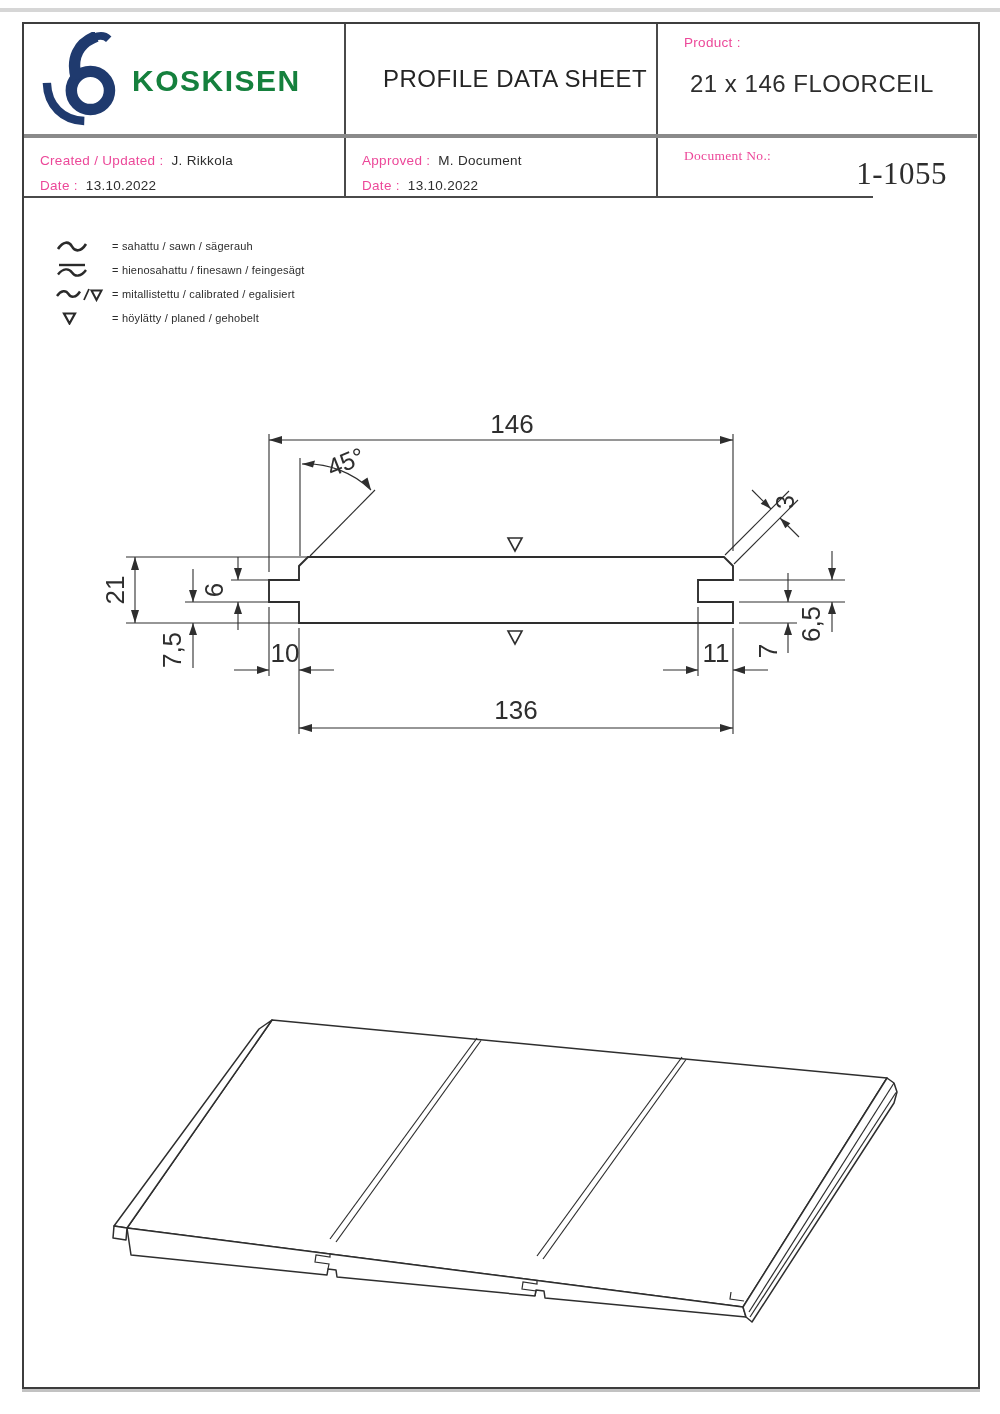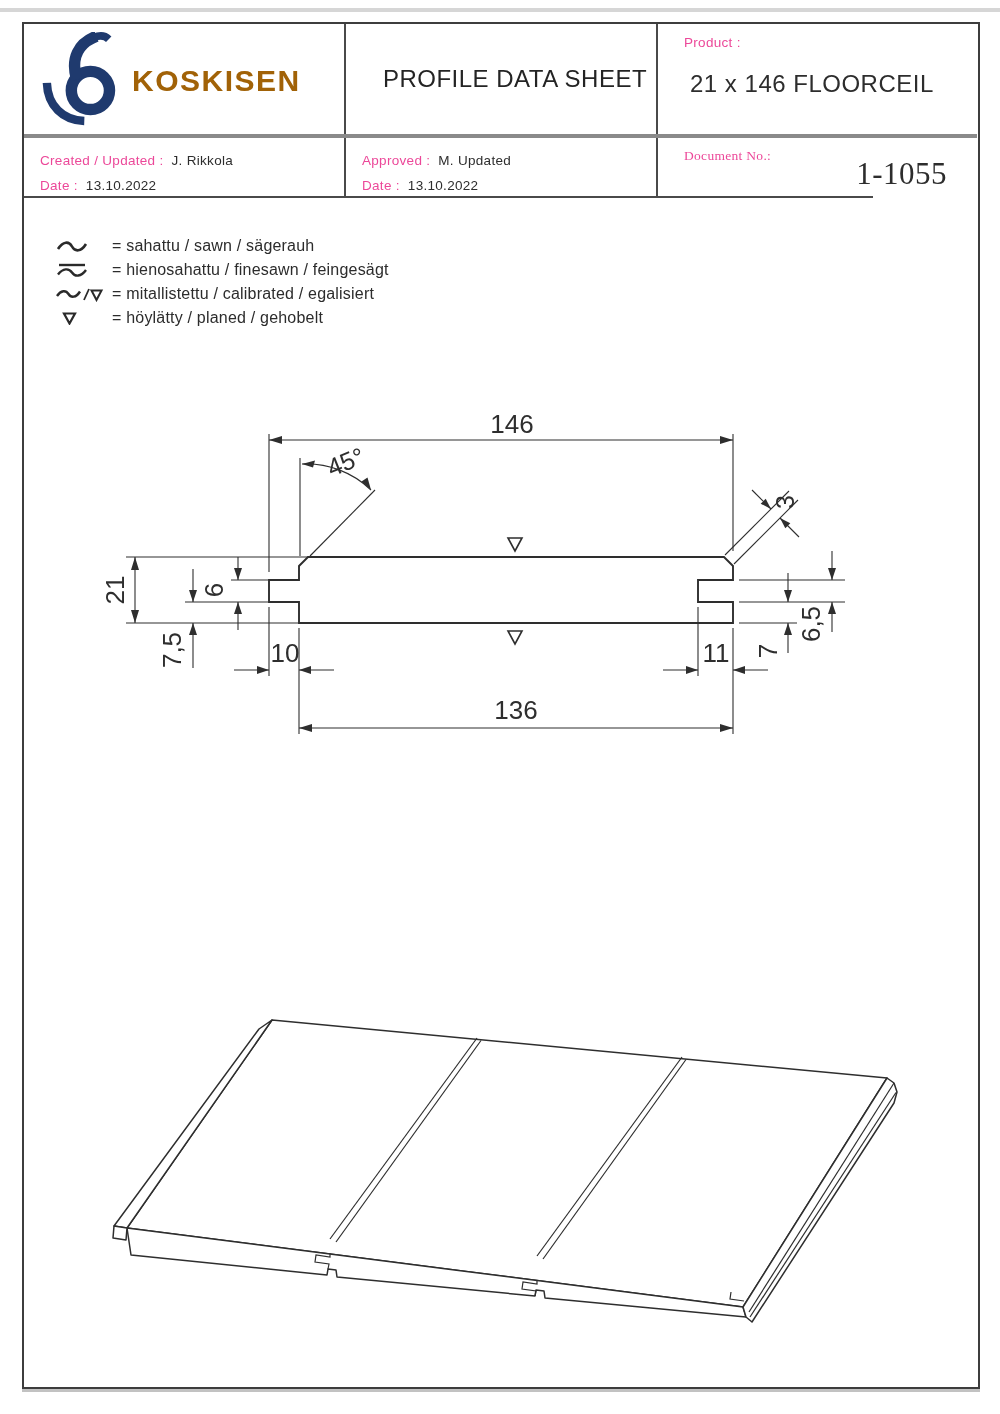--- a/index.html
+++ b/index.html
@@ -16,39 +16,39 @@
   
   .hrow1 { position:absolute; left:0; top:0; width:953px; height:110px; }
   .hdivider { position:absolute; left:0; top:110px; width:953px; height:4px; background:#8a8a8a; }
   .hrow2 { position:absolute; left:0; top:114px; width:849px; height:60px; border-bottom:2px solid #4a4a4a; }
   .hcell { position:absolute; top:0; height:100%; }
   .c1 { left:0; width:322px; border-right:2px solid #4a4a4a; }
   .c2 { left:322px; width:312px; border-right:2px solid #4a4a4a; }
   .c3 { left:634px; width:319px; }
 
   .logo-cell { display:flex; align-items:center; padding-left:16px; }
-  .logo-word { font-size:30px; font-weight:bold; color:#a16207; letter-spacing:1.5px; margin-left:8px; margin-top:4px; }
+  .logo-word { font-size:30px; font-weight:bold; color:#15803d; letter-spacing:1.5px; margin-left:8px; margin-top:4px; }
 
   .title-cell { display:flex; align-items:center; justify-content:center; }
   .sheet-title { font-size:24px; letter-spacing:.5px; color:#242424;margin-left:28px; }
 
   .product-cell { padding:11px 0 0 26px; }
   .lbl { font-size:13.5px; letter-spacing:.3px; color:#ec4899; }
   .product-value { font-size:24px; letter-spacing:.5px; margin-top:20px; margin-left:6px; white-space:nowrap; }
 
   .meta { padding:10px 0 0 16px; line-height:25px; font-size:13.5px; letter-spacing:.3px; }
   .meta .val { margin-left:8px; }
   .docno-cell { padding:10px 0 16px 26px; position:relative;font-family:Liberation Serif, serif; }
   .doc-no { position:absolute; right:30px; top:18px; font-size:31px; letter-spacing:.5px; }
 
   
   .legend { position:absolute; left:32px; top:210px; }
   .legend-row { display:flex; align-items:center; height:24px; }
   .legend-sym { width:56px; display:flex; align-items:center; }
-  .legend-text { font-size:16px; letter-spacing:.2px; color:#2c2c2c; }
+  .legend-text { font-size:11px; letter-spacing:.2px; color:#2c2c2c; }
 
   svg text { font-family:"Liberation Sans", sans-serif; }
   .drawing-svg  { position:absolute; left:76px; top:386px; }
   .iso-svg      { position:absolute; left:76px; top:976px; }
 </style>
 </head>
 <body>
 
 <div class="top-artifact"></div>
 
@@ -79,21 +79,21 @@
     </div>
   </div>
   <div class="hdivider"></div>
 
   <div class="hrow2">
     <div class="hcell c1 meta">
       <div><span class="lbl">Created / Updated :</span><span class="val">J. Rikkola</span></div>
       <div><span class="lbl">Date :</span><span class="val">13.10.2022</span></div>
     </div>
     <div class="hcell c2 meta">
-      <div><span class="lbl">Approved :</span><span class="val">M. Updated</span></div>
+      <div><span class="lbl">Approved :</span><span class="val">M. Document</span></div>
       <div><span class="lbl">Date :</span><span class="val">13.10.2022</span></div>
     </div>
     <div class="hcell c3 docno-cell">
       <div class="lbl">Document No.:</div>
       <div class="doc-no">1-1055</div>
     </div>
   </div>
 
   <div class="legend">
     <div class="legend-row">

